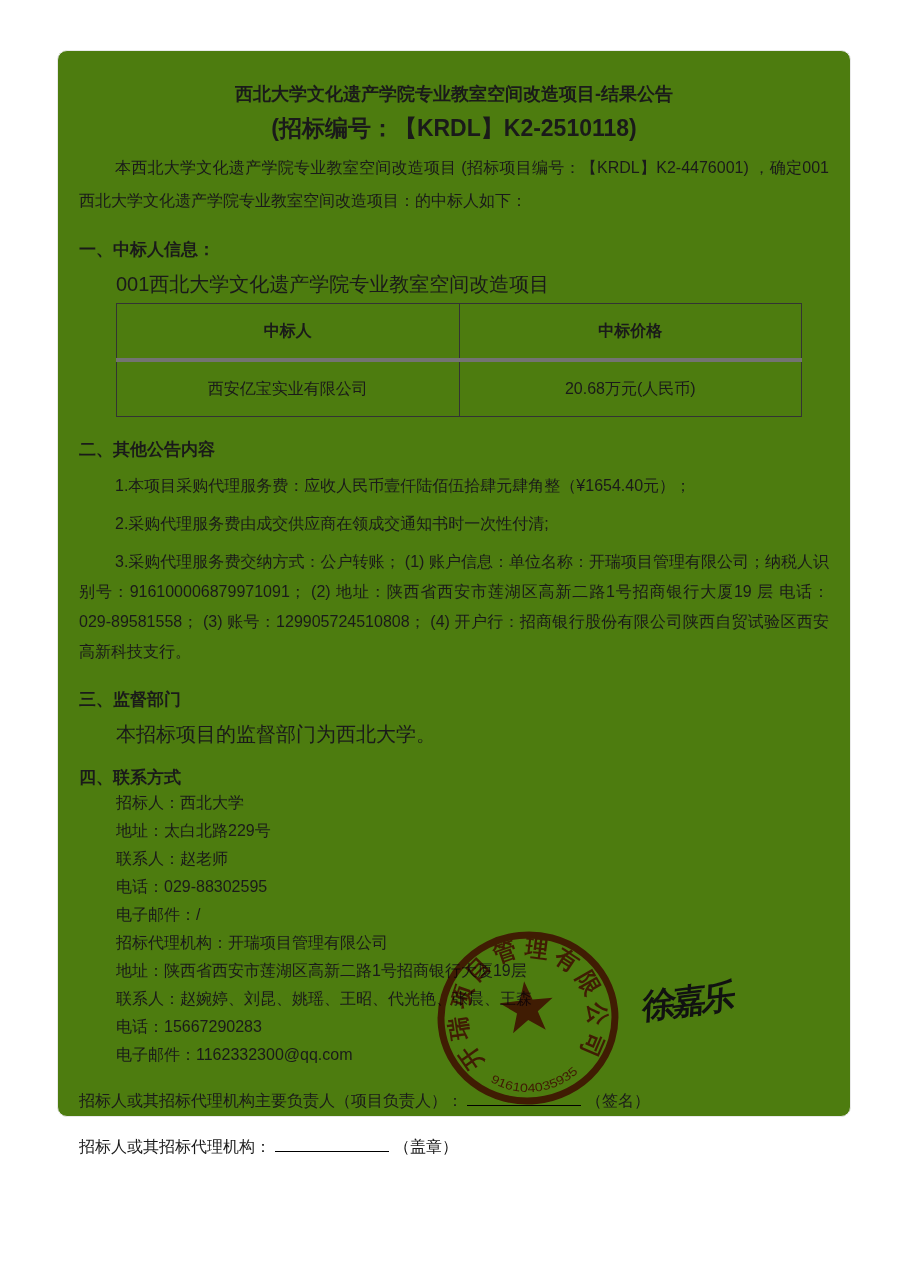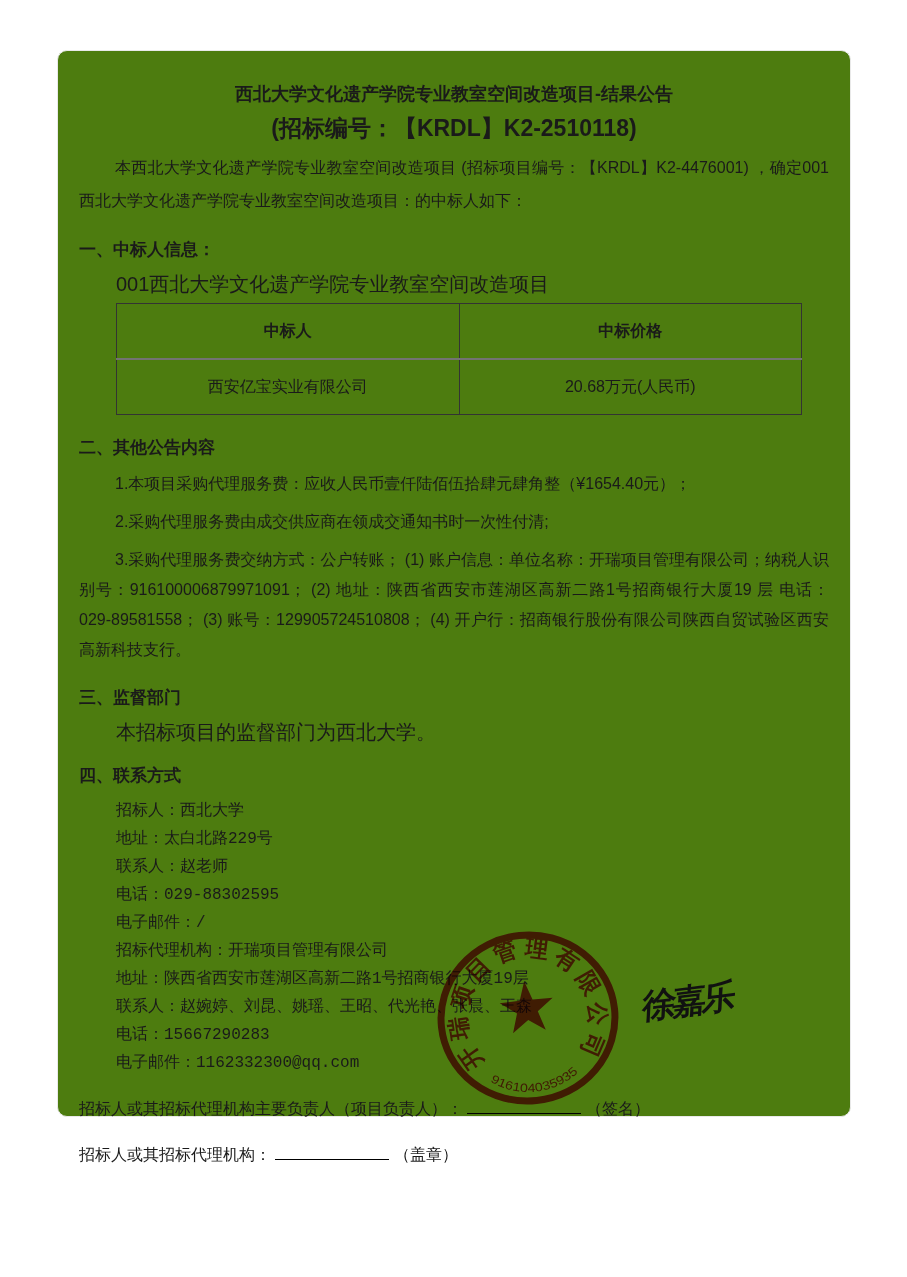--- a/index.html
+++ b/index.html
@@ -27,29 +27,29 @@
   }
   .sub-line{
     font-size:20px;line-height:22px;margin:12px 0 0 37px;
   }
   table.award{
     border-collapse:collapse;margin:8px 0 0 37px;width:686px;table-layout:fixed;
   }
   table.award th,table.award td{
     border:1px solid #333;text-align:center;font-size:16px;height:54px;padding:0;
   }
-  table.award th{font-weight:bold;border-bottom:2px solid #737373;}
+  table.award th{font-weight:bold;border-bottom:4px solid #737373;}
   .sec-body{
     font-size:16px;line-height:30px;margin:8px 0 0 0;text-indent:36px;text-align:justify;
   }
   .sec-body.first{margin-top:10px;}
   .contact-line{
     font-size:16px;line-height:28px;margin-left:37px;
   }
-  .contact-block{margin-top:10px;font-family:Liberation Mono, monospace;}
+  .contact-block{}
   .sig-block{margin-top:18px;padding-right:10px;font-size:16px;}
   .sig-row{line-height:24px;margin-top:20px;}
   .sig-row.second{margin-top:22px;}
   .blank-line{
     display:inline-block;width:114px;border-bottom:1px solid #000;height:15px;
     vertical-align:baseline;
   }
   .stamp{
     position:absolute;left:433px;top:928px;width:190px;height:180px;
     transform:rotate(-6deg);opacity:.92;mix-blend-mode:multiply;z-index:5;

